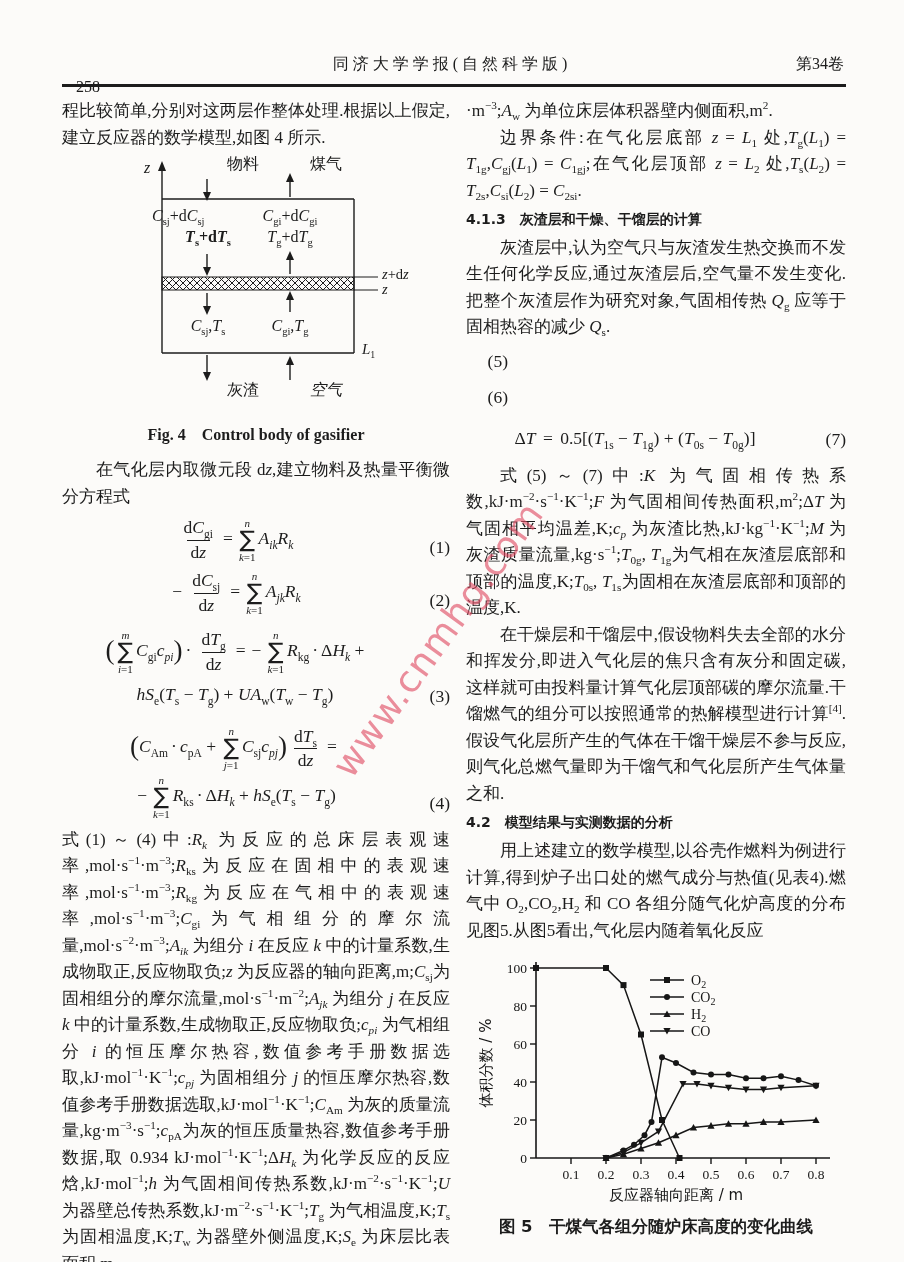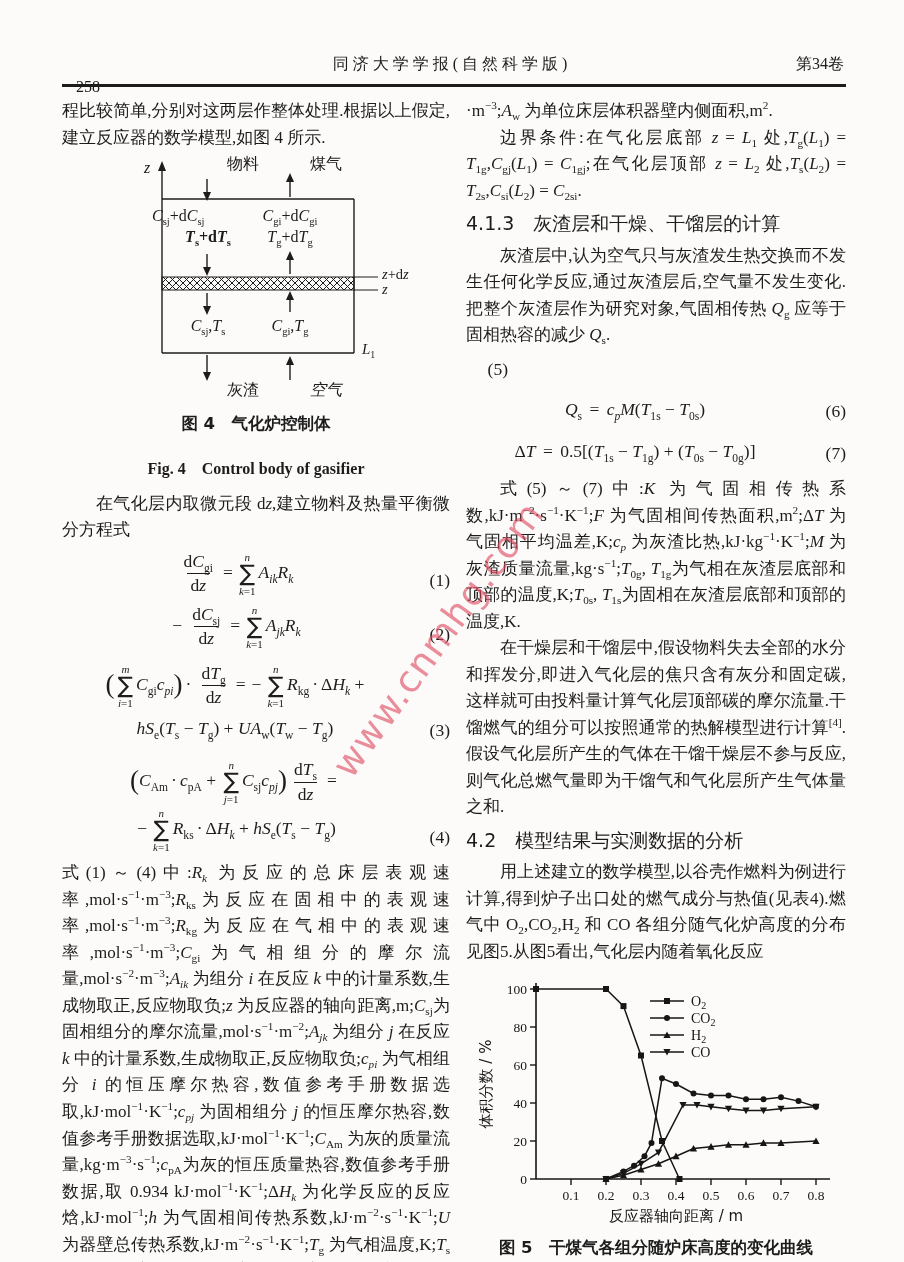--- a/index.html
+++ b/index.html
@@ -10,21 +10,21 @@
   .hdr-title{position:absolute;top:54px;left:0;width:100%;text-align:center;font-size:16px;letter-spacing:4px;}
   .hdr-vol{position:absolute;top:54px;right:60px;font-size:16px;}
   .hdr-rule{position:absolute;top:84px;left:62px;width:784px;height:3px;background:#1c1c1c;}
   
   .col{position:absolute;top:98px;font-size:17px;line-height:1.56;text-align:justify;}
   .col-left{left:62px;width:388px;}
   .col-right{left:466px;width:380px;}
   p{margin:0;}
   .ind{text-indent:2em;}
   sub,sup{font-size:66%;line-height:0;}
-  .h-sec{font-family:"DejaVu Sans","Liberation Sans",sans-serif;font-weight:normal;font-size:19px;margin:5px 0 4px;}
+  .h-sec{font-family:"DejaVu Sans","Liberation Sans",sans-serif;font-weight:bold;font-size:14px;margin:5px 0 4px;}
   
   .eqrow{display:flex;align-items:flex-end;margin:7px 0;}
   .eqbody{flex:1;text-align:center;font-size:17.5px;line-height:2.0;}
   .eqno{width:42px;text-align:right;font-size:17.5px;padding-bottom:2px;}
   .op{padding:0 3px;}
   .bp{font-size:155%;vertical-align:-3px;}
   .frac{display:inline-flex;flex-direction:column;align-items:center;vertical-align:middle;margin:0 3px;line-height:1.1;}
   .frac .fn{padding:0 4px 2px;}
   .frac .fd{border-top:1.5px solid #1c1c1c;padding:2px 4px 0;}
   .sum{display:inline-flex;flex-direction:column;align-items:center;vertical-align:middle;margin:0 3px;line-height:1;}
@@ -112,21 +112,20 @@
       <span class="lbl" style="left:142px;width:112px;top:50px;text-align:center;"><i>C</i><sub>gi</sub>+d<i>C</i><sub>gi</sub></span>
       <span class="lbl" style="left:142px;width:112px;top:71px;text-align:center;"><i>T</i><sub>g</sub>+d<i>T</i><sub>g</sub></span>
       <span class="lbl" style="left:290px;top:110px;font-size:14.5px;"><i>z</i>+d<i>z</i></span>
       <span class="lbl" style="left:290px;top:125px;font-size:14.5px;"><i>z</i></span>
       <span class="lbl" style="left:60px;width:112px;top:160px;text-align:center;"><i>C</i><sub>sj</sub>,<i>T</i><sub>s</sub></span>
       <span class="lbl" style="left:142px;width:112px;top:160px;text-align:center;"><i>C</i><sub>gi</sub>,<i>T</i><sub>g</sub></span>
       <span class="lbl" style="left:270px;top:184px;font-size:15px;"><i>L</i><sub>1</sub></span>
       <span class="lbl cjk" style="left:95px;top:224px;">灰渣</span>
       <span class="lbl cjk" style="left:178px;top:224px;font-style:italic;">空气</span>
     </div>
-    <div class="figcap-cn">图 4　气化炉控制体</div>
     <div class="figcap-en">Fig. 4　Control body of gasifier</div>
 
     <p class="ind" style="margin-top:9px;">在气化层内取微元段 d<i>z</i>,建立物料及热量平衡微分方程式</p>
 
     <div class="eqrow">
       <div class="eqbody"><span class="frac">
             <span class="fn">d<i>C</i><sub>gi</sub></span>
             <span class="fd">d<i>z</i></span>
           </span><span class="op">=</span><span class="sum">
             <span class="sl"><i>n</i></span>
@@ -183,21 +182,20 @@
   <div class="col col-right">
     <p>·m<sup>−3</sup>;<i>A</i><sub>w</sub> 为单位床层体积器壁内侧面积,m<sup>2</sup>.</p>
     <p class="ind">边界条件:在气化层底部 <i>z</i> = <i>L</i><sub>1</sub> 处,<i>T</i><sub>g</sub>(<i>L</i><sub>1</sub>) = <i>T</i><sub>1g</sub>,<i>C</i><sub>gj</sub>(<i>L</i><sub>1</sub>) = <i>C</i><sub>1gj</sub>;在气化层顶部 <i>z</i> = <i>L</i><sub>2</sub> 处,<i>T</i><sub>s</sub>(<i>L</i><sub>2</sub>) = <i>T</i><sub>2s</sub>,<i>C</i><sub>si</sub>(<i>L</i><sub>2</sub>) = <i>C</i><sub>2si</sub>.</p>
     <div class="h-sec">4.1.3　灰渣层和干燥、干馏层的计算</div>
     <p class="ind">灰渣层中,认为空气只与灰渣发生热交换而不发生任何化学反应,通过灰渣层后,空气量不发生变化.把整个灰渣层作为研究对象,气固相传热 <i>Q</i><sub>g</sub> 应等于固相热容的减少 <i>Q</i><sub>s</sub>.</p>
 
     <div class="eqrow">
       <div class="eqno">(5)</div>
     </div>
     <div class="eqrow">
-      <div class="eqbody"><i>Q</i><sub>s</sub> <span class="op">=</span> <i>c<sub>p</sub>M</i>(<i>T</i><sub>1s</sub> − <i>T</i><sub>0s</sub>)</div>
       <div class="eqno">(6)</div>
     </div>
     <div class="eqrow">
       <div class="eqbody">Δ<i>T</i> <span class="op">=</span> 0.5[(<i>T</i><sub>1s</sub> − <i>T</i><sub>1g</sub>) + (<i>T</i><sub>0s</sub> − <i>T</i><sub>0g</sub>)]</div>
       <div class="eqno">(7)</div>
     </div>
 
     <p class="ind">式(5)～(7)中:<i>K</i> 为气固相传热系数,kJ·m<sup>−2</sup>·s<sup>−1</sup>·K<sup>−1</sup>;<i>F</i> 为气固相间传热面积,m<sup>2</sup>;Δ<i>T</i> 为气固相平均温差,K;<i>c<sub>p</sub></i> 为灰渣比热,kJ·kg<sup>−1</sup>·K<sup>−1</sup>;<i>M</i> 为灰渣质量流量,kg·s<sup>−1</sup>;<i>T</i><sub>0g</sub>, <i>T</i><sub>1g</sub>为气相在灰渣层底部和顶部的温度,K;<i>T</i><sub>0s</sub>, <i>T</i><sub>1s</sub>为固相在灰渣层底部和顶部的温度,K.</p>
     <p class="ind">在干燥层和干馏层中,假设物料失去全部的水分和挥发分,即进入气化层的焦只含有灰分和固定碳,这样就可由投料量计算气化层顶部碳的摩尔流量.干馏燃气的组分可以按照通常的热解模型进行计算<sup>[4]</sup>.假设气化层所产生的气体在干馏干燥层不参与反应,则气化总燃气量即为干馏气和气化层所产生气体量之和.</p>
     <div class="h-sec">4.2　模型结果与实测数据的分析</div>

